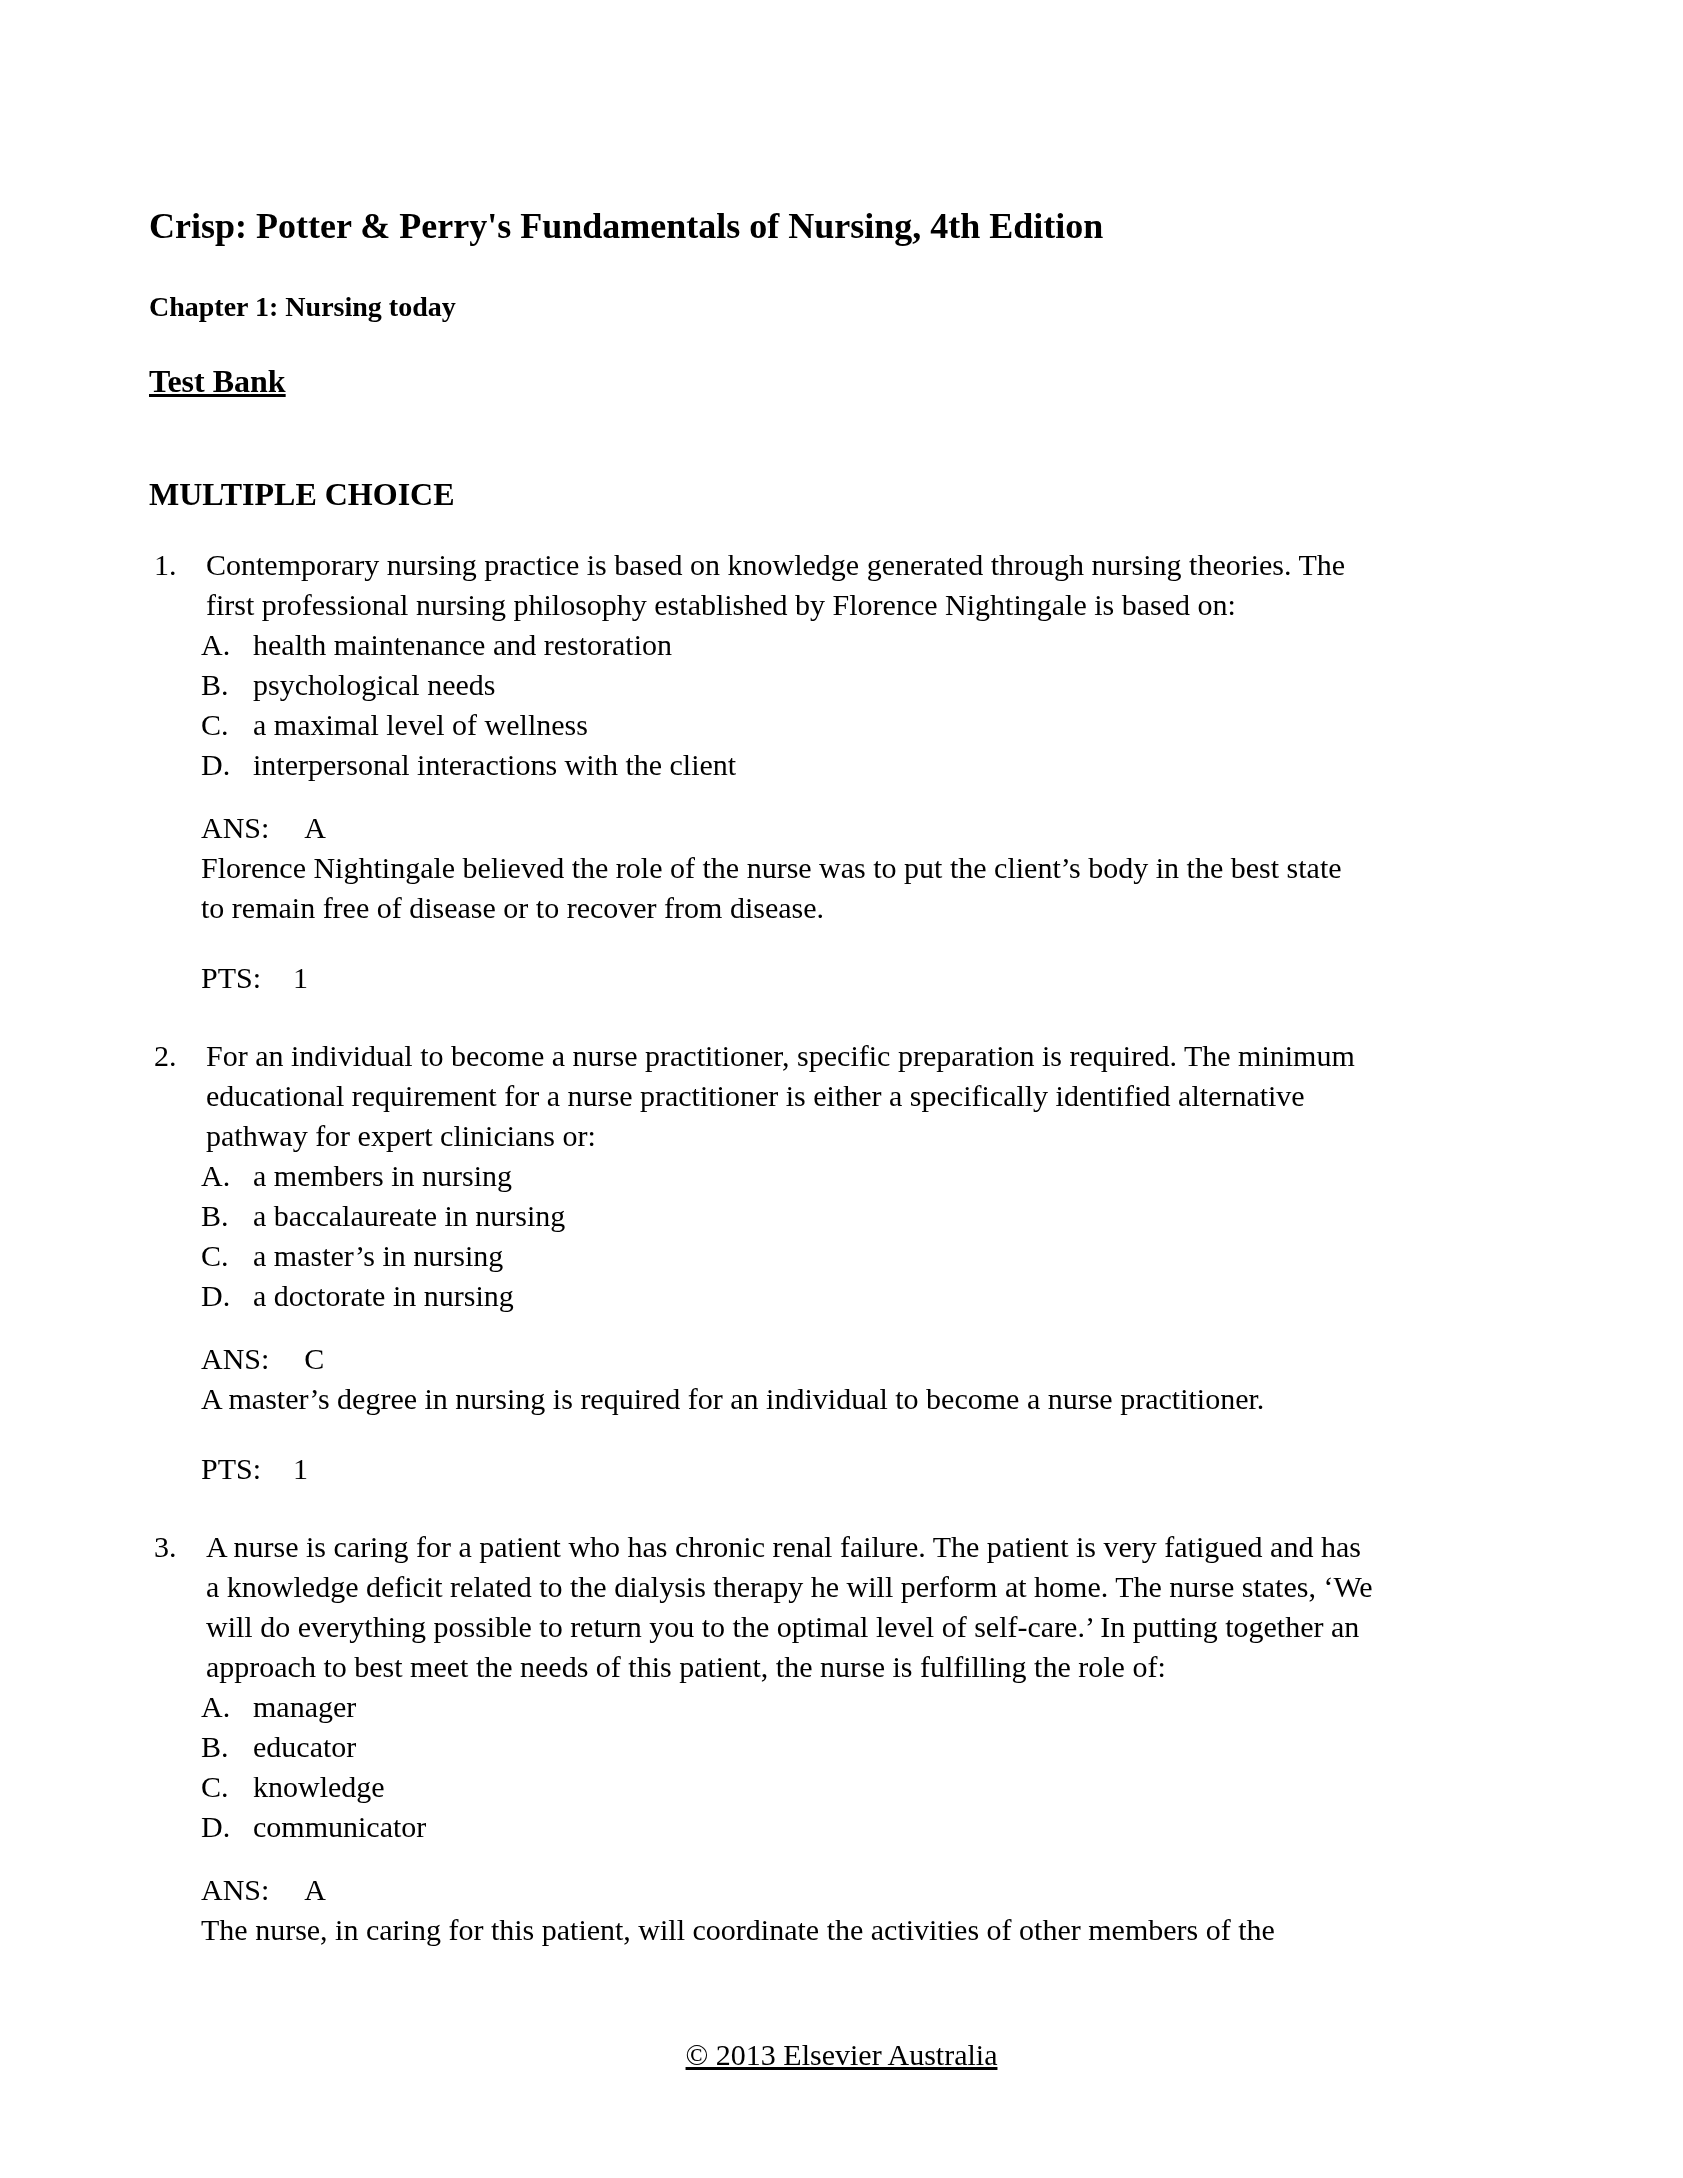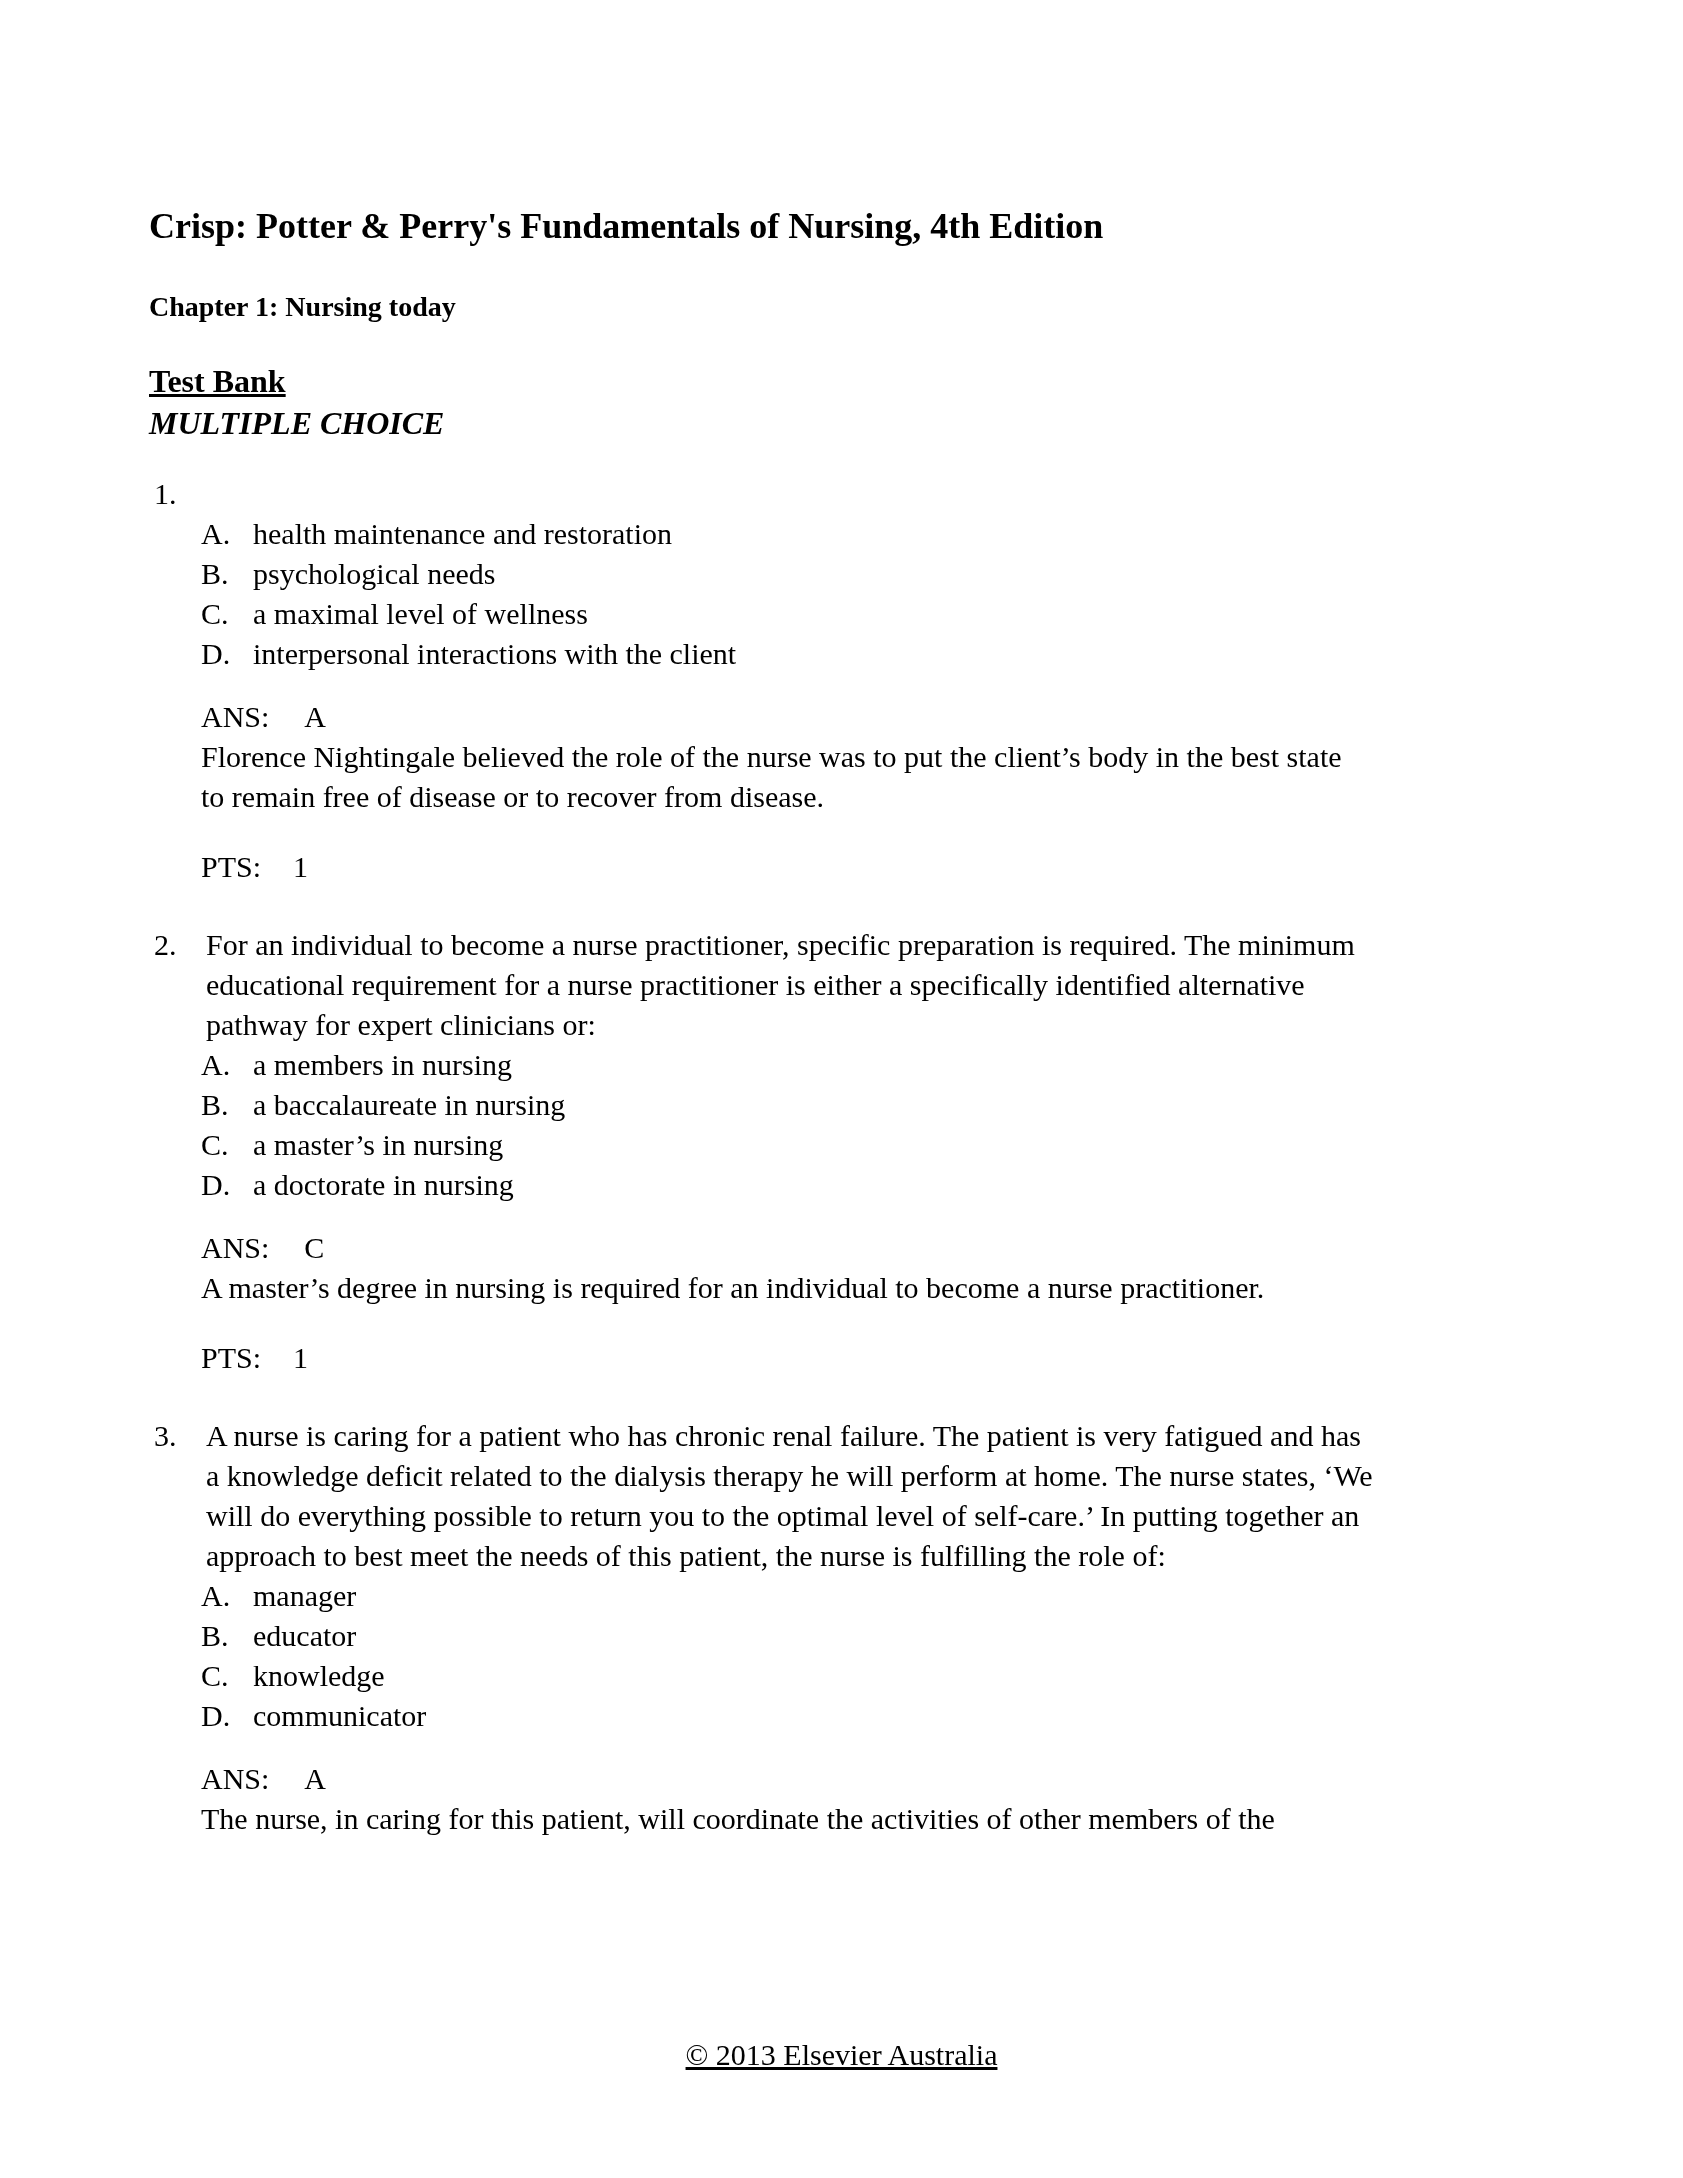--- a/index.html
+++ b/index.html
@@ -42,21 +42,21 @@
     font-size: 32px;
     line-height: 42px;
     font-weight: bold;
     margin-top: 32px;
     text-decoration: underline;
   }
   .section-heading {
     font-size: 32px;
     line-height: 42px;
     font-weight: bold;
-    font-style: italic;
+    margin-top: 71px;
   }
   .question {
     margin-left: 5px;
     margin-top: 30px;
   }
   .question + .question {
     margin-top: 38px;
   }
   .q-stem-row {
     display: flex;
@@ -115,20 +115,22 @@
 <div class="page">
 
   <div class="doc-title">Crisp: Potter &amp; Perry's Fundamentals of Nursing, 4th Edition</div>
   <div class="chapter-heading">Chapter 1: Nursing today</div>
   <div class="subtitle-heading">Test Bank</div>
   <div class="section-heading">MULTIPLE CHOICE</div>
 
   <div class="question">
     <div class="q-stem-row">
       <span class="q-num">1.</span>
+      <div class="q-stem">Contemporary nursing practice is based on knowledge generated through nursing theories. The
+first professional nursing philosophy established by Florence Nightingale is based on:</div>
     </div>
     <div class="q-options">
       <div class="opt-row">
         <span class="opt-letter">A.</span>
         <span class="opt-text">health maintenance and restoration</span>
       </div>
       <div class="opt-row">
         <span class="opt-letter">B.</span>
         <span class="opt-text">psychological needs</span>
       </div>

